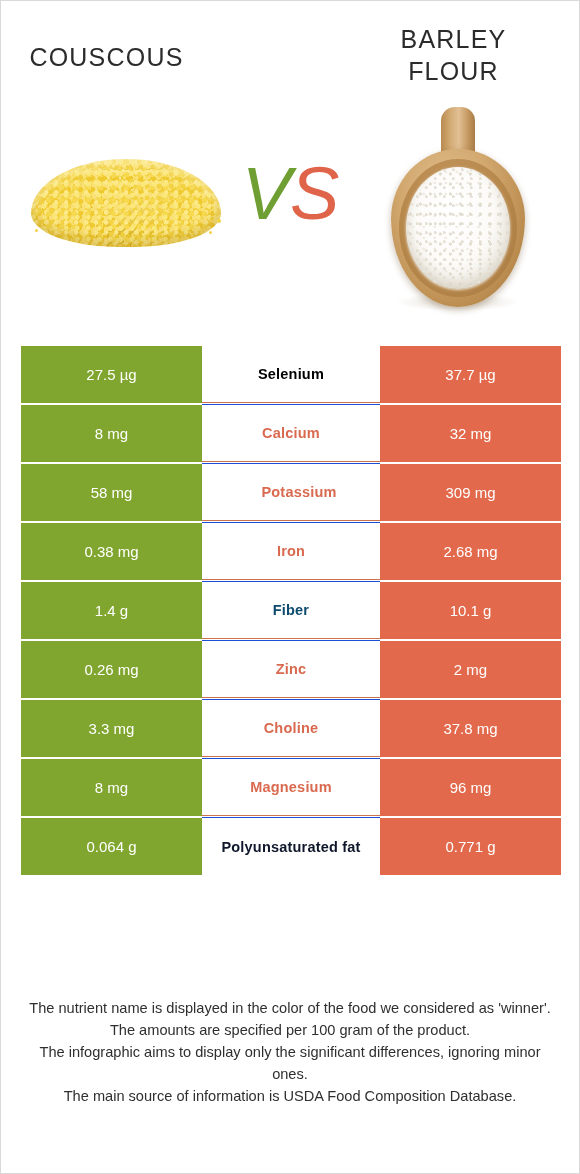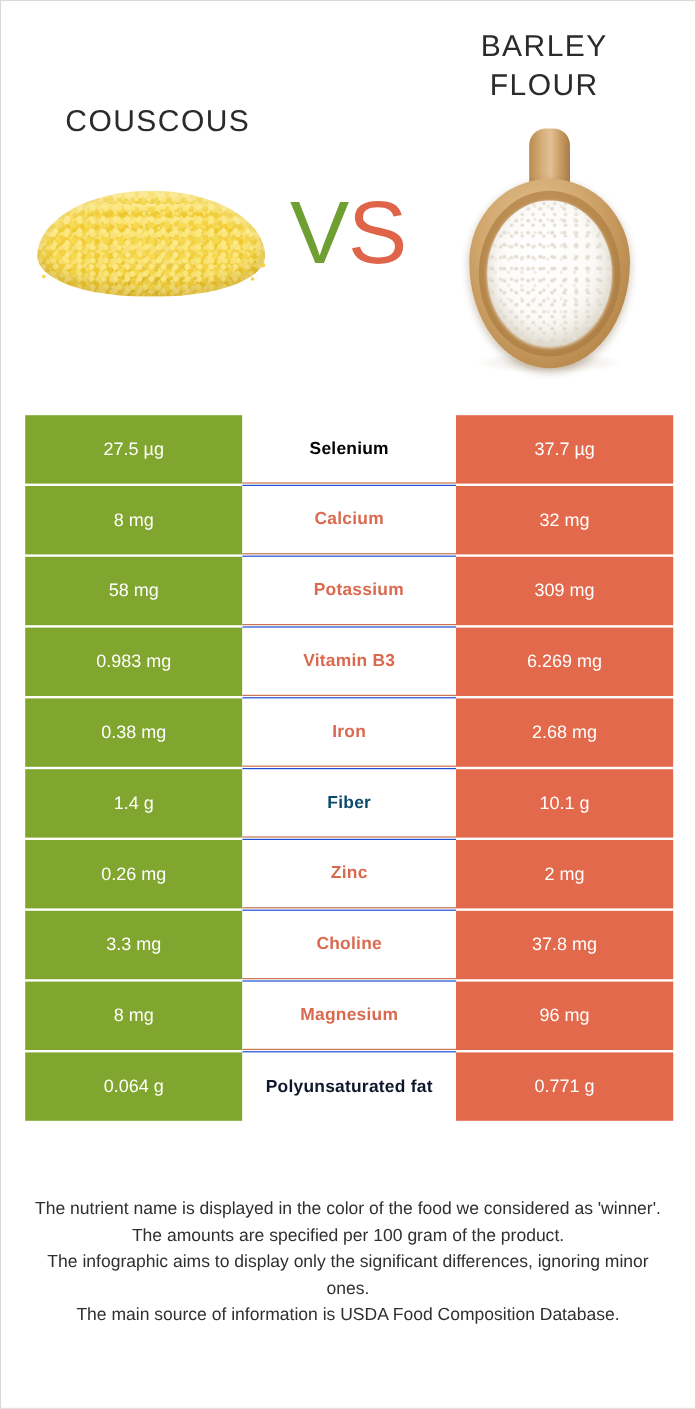--- a/index.html
+++ b/index.html
@@ -37,23 +37,22 @@
     text-align: center;
     font-family: "Liberation Sans", sans-serif;
     font-size: 25px;
     font-weight: 300;
     letter-spacing: 1.2px;
     line-height: 32px;
     color: #2b2b2b;
     text-transform: uppercase;
   }
   .title-left {
-    left: 28px;
+    left: 3px;
     width: 205px;
-    margin-top: 44px;
   }
   .title-right {
     left: 350px;
     width: 205px;
     top: 22px;
   }
 
   
   .foods {
     position: absolute;
@@ -126,20 +125,21 @@
     top: 52px;
     width: 122px;
     height: 90px;
     font-family: "Liberation Sans", sans-serif;
     font-size: 74px;
     font-weight: 400;
     line-height: 90px;
     letter-spacing: -1px;
     text-align: center;
     white-space: nowrap;
+    font-style: italic;
   }
   .vs .v { color: #6f9f33; }
   .vs .s { color: #e0644a; }
 
   
   .spoon-wrap {
     position: absolute;
     left: 378px;
     top: 8px;
     width: 160px;
@@ -312,25 +312,20 @@
         <div class="cell cell-left">8 mg</div>
         <div class="cell cell-mid" style="color: rgb(217, 106, 79);">Calcium</div>
         <div class="cell cell-right">32 mg</div>
       </div>
       <div class="row">
         <div class="cell cell-left">58 mg</div>
         <div class="cell cell-mid" style="color: rgb(217, 106, 79); padding-left: 16px;">Potassium</div>
         <div class="cell cell-right">309 mg</div>
       </div>
       <div class="row">
-        <div class="cell cell-left">0.983 mg</div>
-        <div class="cell cell-mid" style="color: rgb(217, 106, 79);">Vitamin B3</div>
-        <div class="cell cell-right">6.269 mg</div>
-      </div>
-      <div class="row">
         <div class="cell cell-left">0.38 mg</div>
         <div class="cell cell-mid" style="color: rgb(217, 106, 79);">Iron</div>
         <div class="cell cell-right">2.68 mg</div>
       </div>
       <div class="row">
         <div class="cell cell-left">1.4 g</div>
         <div class="cell cell-mid" style="color: #0c4a6e;">Fiber</div>
         <div class="cell cell-right">10.1 g</div>
       </div>
       <div class="row">

